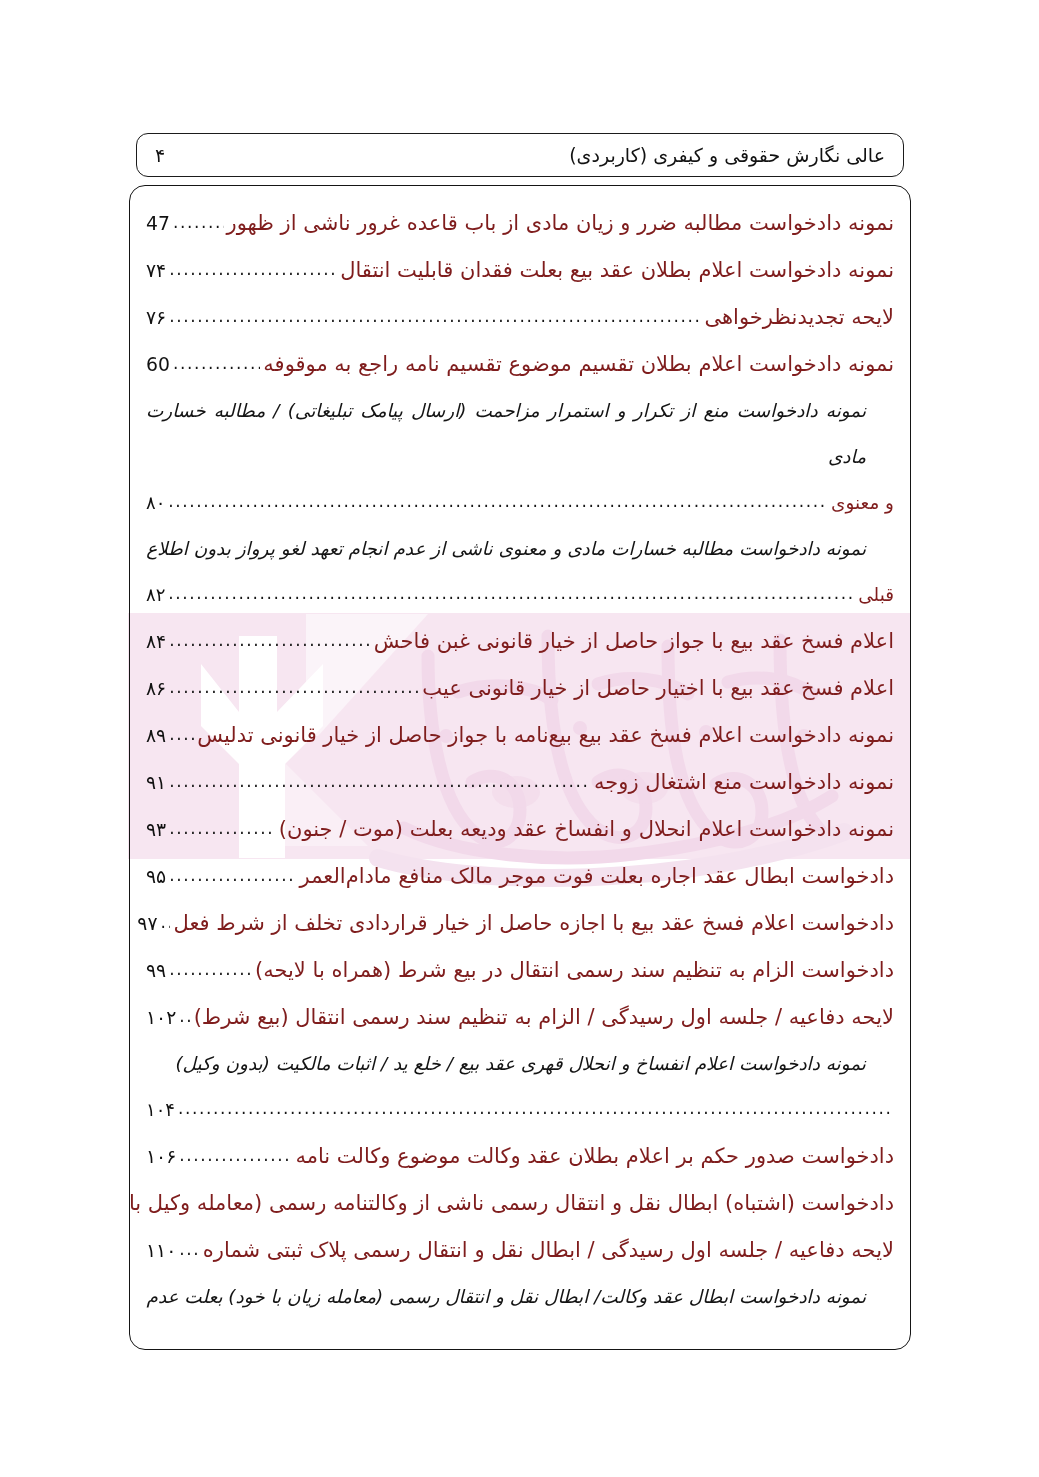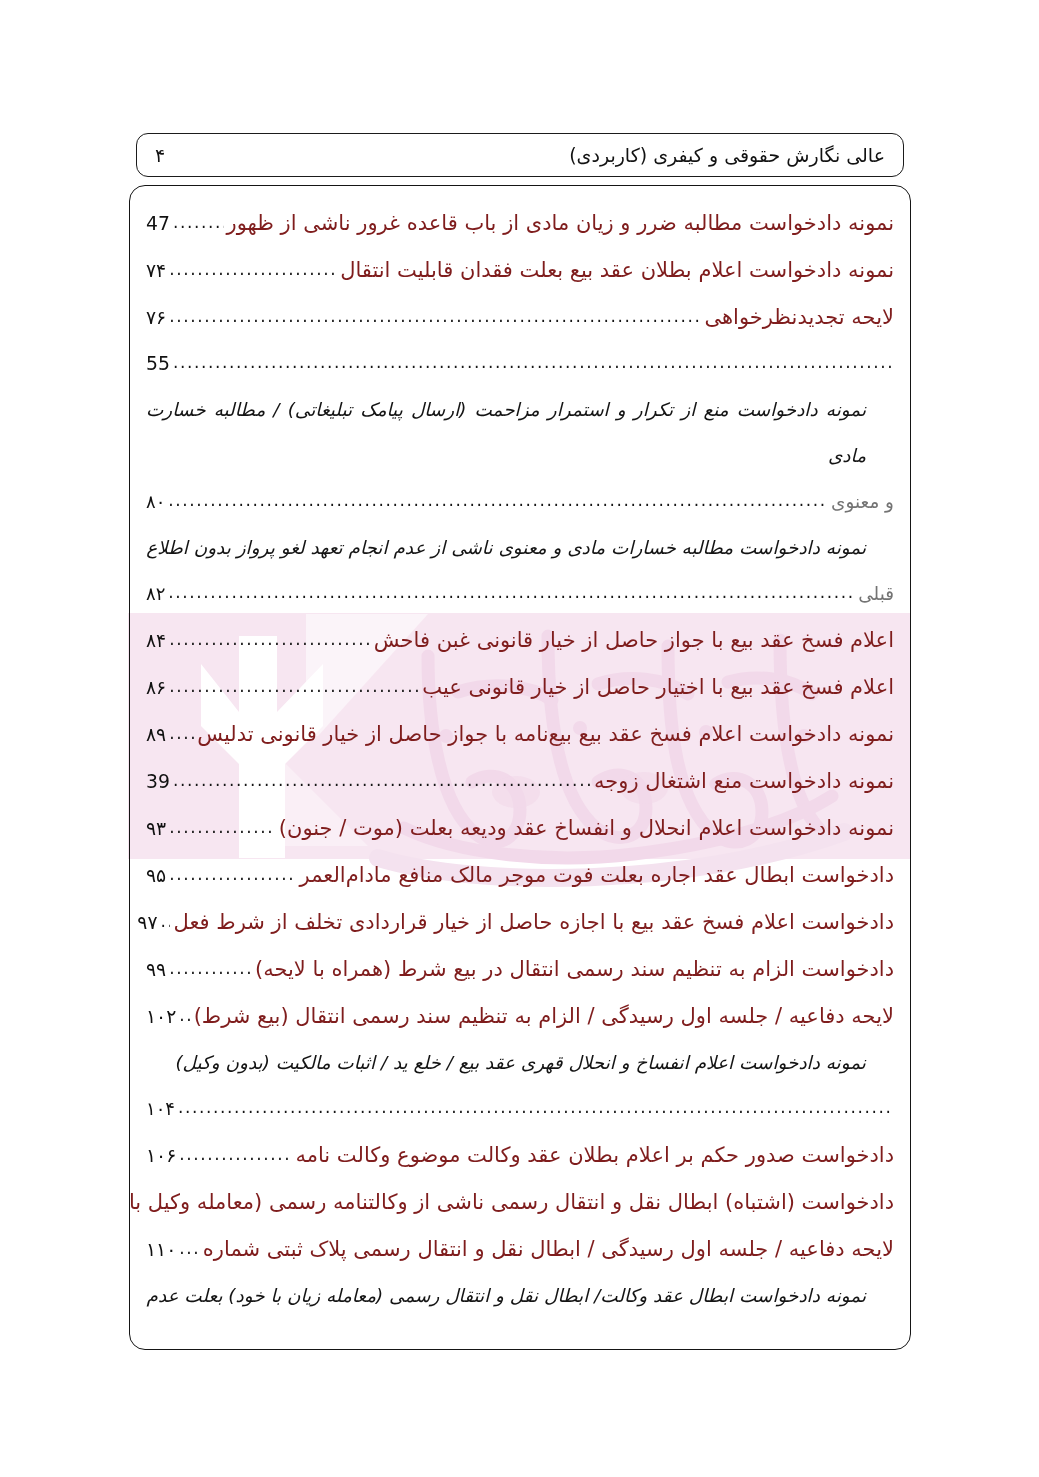--- a/index.html
+++ b/index.html
@@ -158,21 +158,21 @@
     align-items: baseline;
     width: 100%;
     direction: rtl;
     line-height: 46px;
     min-height: 46px;
   }
   .wrapblock .tail .lbl {
     flex: 0 1 auto;
     white-space: nowrap;
     font-size: 18.4px;
-    color: #737373;
+    color: #7f1d1d;
   }
   .wrapblock .tail .dots {
     flex: 1 1 auto;
     overflow: hidden;
     white-space: nowrap;
     color: #161616;
     font-size: 17px;
     letter-spacing: 1.6px;
     margin: 0 3px;
     direction: ltr;
@@ -247,22 +247,23 @@
           <span class="lbl">نمونه دادخواست اعلام بطلان عقد بیع بعلت فقدان قابلیت انتقال</span>
           <span class="dots">................................................................................................................................................................</span>
           <span class="pg">۷۴</span>
         </div>
         <div class="row">
           <span class="lbl">لایحه تجدیدنظرخواهی</span>
           <span class="dots">................................................................................................................................................................</span>
           <span class="pg">۷۶</span>
         </div>
         <div class="row">
-          <span class="dots">................................................................................................................................................................</span>
-          <span class="pg">55</span>
+          <span class="lbl">نمونه دادخواست اعلام بطلان تقسیم موضوع تقسیم نامه راجع به موقوفه</span>
+          <span class="dots">................................................................................................................................................................</span>
+          <span class="pg">60</span>
         </div>
         <div class="wrapblock">
           <div class="lbl-wrap">نمونه دادخواست منع از تکرار و استمرار مزاحمت (ارسال پیامک تبلیغاتی) / مطالبه خسارت مادی</div>
           <div class="tail">
             <span class="lbl">و معنوی</span>
             <span class="dots">................................................................................................................................................................</span>
             <span class="pg">۸۰</span>
           </div>
         </div>
         <div class="wrapblock">
@@ -284,21 +285,21 @@
           <span class="pg">۸۶</span>
         </div>
         <div class="row">
           <span class="lbl">نمونه دادخواست اعلام فسخ عقد بیع بیع‌نامه با جواز حاصل از خیار قانونی تدلیس</span>
           <span class="dots">................................................................................................................................................................</span>
           <span class="pg">۸۹</span>
         </div>
         <div class="row">
           <span class="lbl">نمونه دادخواست منع اشتغال زوجه</span>
           <span class="dots">................................................................................................................................................................</span>
-          <span class="pg">39</span>
+          <span class="pg">۹۱</span>
         </div>
         <div class="row">
           <span class="lbl">نمونه دادخواست اعلام انحلال و انفساخ عقد ودیعه بعلت (موت / جنون)</span>
           <span class="dots">................................................................................................................................................................</span>
           <span class="pg">۹۳</span>
         </div>
         <div class="row">
           <span class="lbl">دادخواست ابطال عقد اجاره بعلت فوت موجر مالک منافع مادام‌العمر</span>
           <span class="dots">................................................................................................................................................................</span>
           <span class="pg">۹۵</span>

